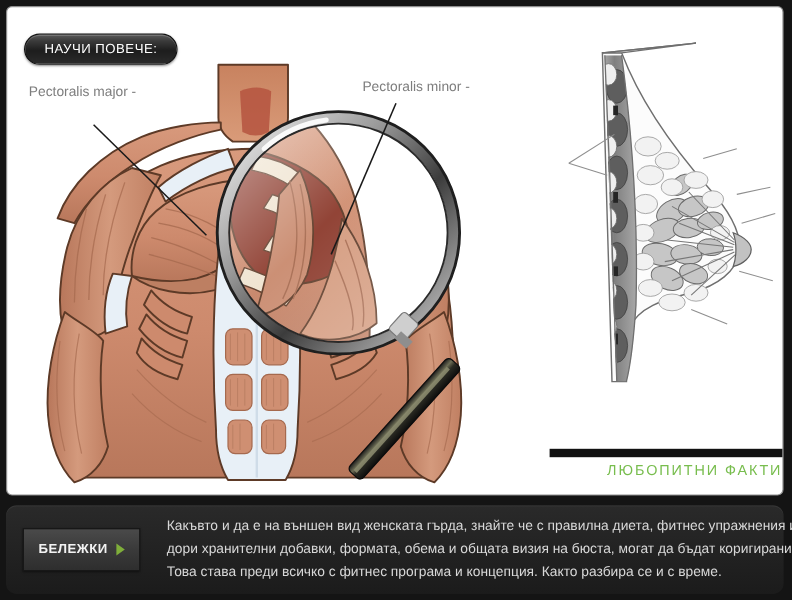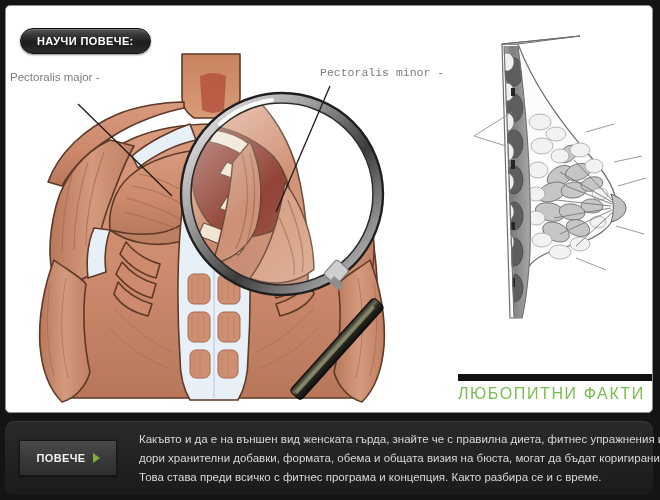--- a/index.html
+++ b/index.html
@@ -24,29 +24,29 @@
 
   
   .badge{
     position:absolute;left:14px;top:22px;
     height:24px;padding:0 16px;
     display:flex;align-items:center;justify-content:center;
     border-radius:13px;
     background:linear-gradient(180deg,#5a5a5a 0%,#3a3a3a 22%,#1d1d1d 55%,#2b2b2b 100%);
     border:1px solid #111;
     box-shadow:0 1px 2px rgba(0,0,0,.45), inset 0 1px 0 rgba(255,255,255,.18);
-    color:#ffffff;font-size:11px;font-weight:bold;letter-spacing:.4px;
+    color:#ffffff;font-size:11px;font-weight:normal;letter-spacing:.4px;
     white-space:nowrap;
     z-index:30;
   }
 
   
   .anno{position:absolute;color:#7d7d7d;font-size:11.5px;line-height:18px;text-align:center;white-space:nowrap;z-index:25;}
-  .anno.left{left:4px;top:62px;}
-  .anno.right{left:314px;top:58px;font-family:Liberation Mono, monospace;}
+  .anno.left{left:18px;top:62px;}
+  .anno.right{left:296px;top:58px;}
   .anno span{display:block;}
 
   
   .torso-wrap{position:absolute;left:8px;top:40px;width:440px;height:370px;}
   .torso-wrap svg{display:block;width:100%;height:100%;}
 
   
   .anatomy{position:absolute;left:450px;top:20px;width:200px;height:300px;}
   .anatomy svg{display:block;width:100%;height:100%;}
 
@@ -60,21 +60,21 @@
     -webkit-background-clip:text;background-clip:text;
     -webkit-text-fill-color:transparent;
     position:relative;
   }
   .bigtitle-shadow{
     position:absolute;left:0;top:0;width:100%;
     font-size:45px;font-weight:bold;letter-spacing:1px;line-height:1;
     text-align:center;color:#74bf45;z-index:-1;
   }
   .titlerule{height:7px;background:#111;margin:5px 0 4px 0;}
-  .subtitle{font-size:16px;color:#78bd4e;letter-spacing:1.6px;padding-right:2px;}
+  .subtitle{font-size:12px;color:#78bd4e;letter-spacing:1.6px;text-align:right;padding-right:2px;}
 
   
   .notes{
     position:absolute;left:5px;top:421px;width:648px;height:74px;
     background:linear-gradient(180deg,#2a2a2a 0%,#242424 40%,#1b1b1b 100%);
     border-radius:9px;
     box-sizing:border-box;
     box-shadow:inset 0 1px 0 rgba(255,255,255,.06);
     display:flex;align-items:center;
   }
@@ -409,21 +409,21 @@
         <div class="bigtitle">ГЪРДИ</div>
       </div>
       <div class="titlerule"></div>
       <div class="subtitle">ЛЮБОПИТНИ ФАКТИ</div>
     </div>
 
   </div>
 
   <div class="notes">
     <div class="notes-btn">
-      <span>ПОВЕЧЕ</span>
+      <span>БЕЛЕЖКИ</span>
       <span class="tri"></span>
     </div>
     <div class="notes-text">
       <p>Какъвто и да е на външен вид женската гърда, знайте че с правилна диета, фитнес упражнения и</p>
       <p>дори хранителни добавки, формата, обема и общата визия на бюста, могат да бъдат коригирани.</p>
       <p>Това става преди всичко с фитнес програма и концепция. Както разбира се и с време.</p>
     </div>
   </div>
 
 </div>

